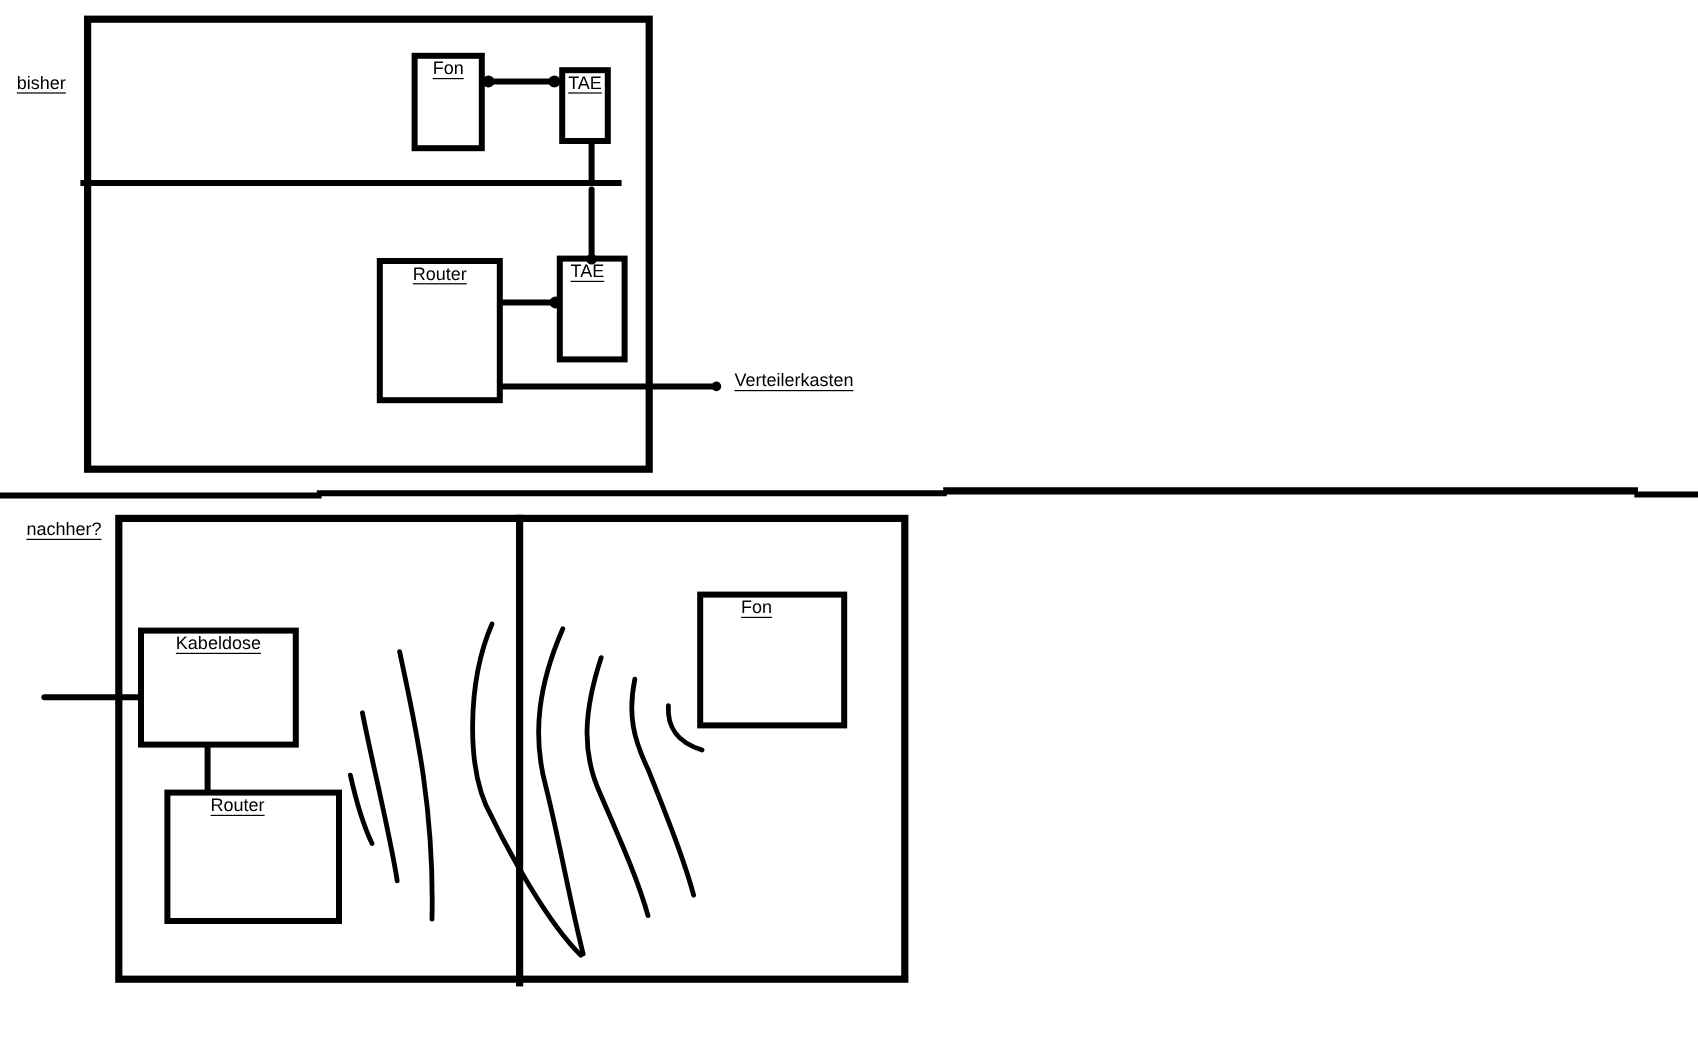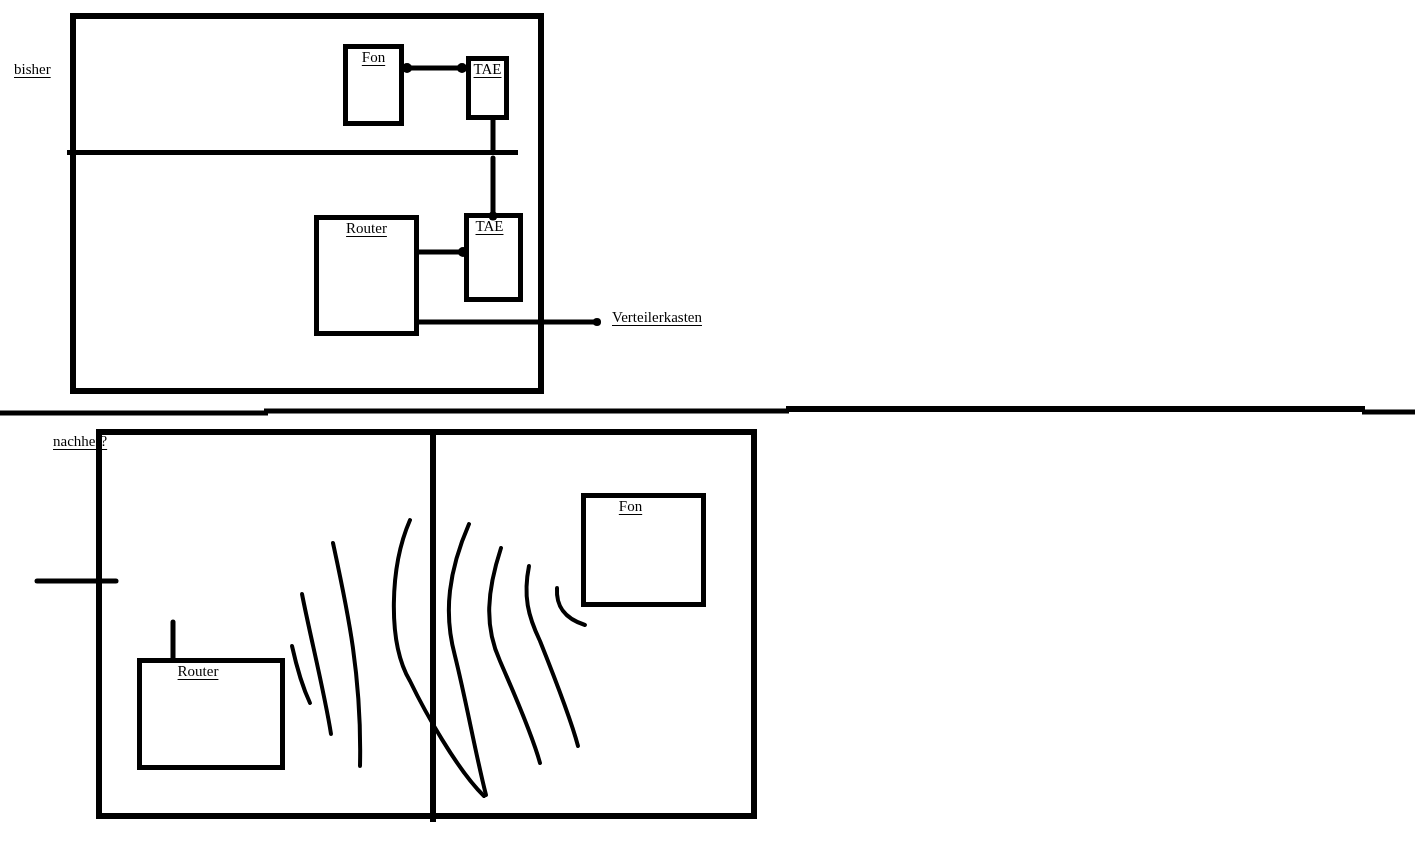--- a/index.html
+++ b/index.html
@@ -1,21 +1,21 @@
 <!DOCTYPE html>
 <html><head>
 <meta charset="utf-8">
 <style>
   html, body { margin: 0; padding: 0; background: #ffffff; }
   .canvas {
     position: relative;
     width: 1415px;
     height: 865px;
     background: #ffffff;
-    font-family: Liberation Serif, serif;
+    font-family: Liberation Sans, sans-serif;
     color: #000000;
     overflow: hidden;
   }
   svg.wiring {
     position: absolute;
     left: 0; top: 0;
     width: 1415px; height: 865px;
   }
   .room {
     position: absolute;
@@ -125,26 +125,29 @@
   <div class="box" style="left:314px; top:215px; width:105px; height:121px;">
     <span class="lbl">Router</span>
   </div>
 
   <div class="box" style="left:464px; top:213px; width:59px; height:89px;">
     <span class="lbl" style="transform:translateX(-4px);">TAE</span>
   </div>
 
   <div class="floating lbl" style="left:612px; top:309px;">Verteilerkasten</div>
 
-  <div class="floating lbl" style="left:22px; top:433px;margin-left:31px;">nachher?</div>
+  <div class="floating lbl" style="left:22px; top:433px;">nachher?</div>
 
   <div class="room" style="left:96px; top:429px; width:661px; height:390px;"></div>
 
   <div class="vwall" style="left:430px; top:429px; width:6px; height:393px;"></div>
 
+  <div class="box" style="left:115px; top:523px; width:134px; height:100px;">
+    <span class="lbl">Kabeldose</span>
+  </div>
 
   <div class="box" style="left:137px; top:658px; width:148px; height:112px;">
     <span class="lbl shift-l">Router</span>
   </div>
 
   <div class="box" style="left:581px; top:493px; width:125px; height:114px;">
     <span class="lbl shift-l">Fon</span>
   </div>
 
 </div>

